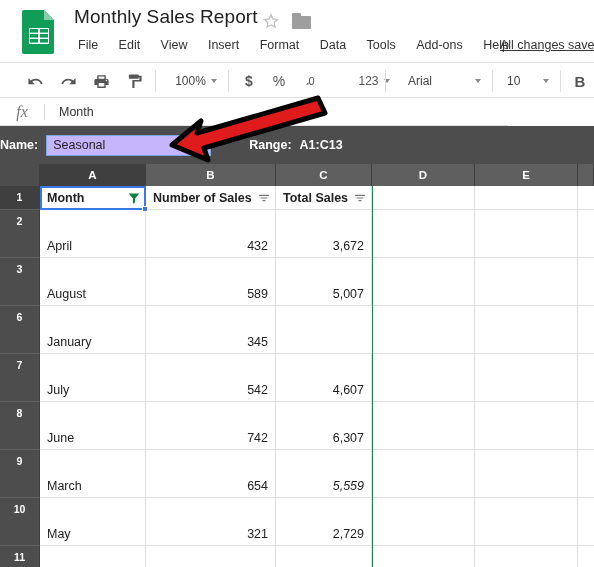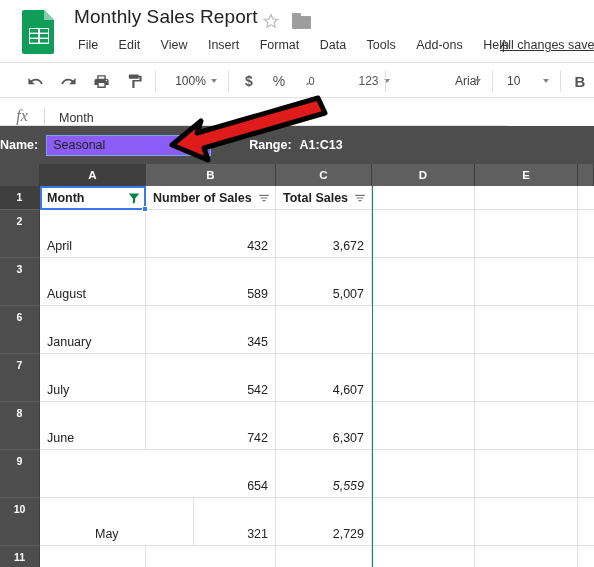--- a/index.html
+++ b/index.html
@@ -56,37 +56,37 @@
   .font-name { font-size: 12px; color: #444; }
   .font-size { font-size: 12px; color: #444; }
   .bold-btn { font-size: 15px; font-weight: bold; color: #555; }
   .dec-ico { position: relative; font-size: 11px; color: #555; }
   .dec-ico .arw { position: absolute; left: 50%; transform: translateX(-50%); top: 11px; font-size: 10px; line-height: 8px; }
 
   
   .formulabar {
     position: absolute; left: 0; top: 98px; width: 508px; height: 28px;
     background: #fff; border-bottom: 1px solid #e0e0e0;
-    display: flex; align-items: flex-end;
+    display: flex; align-items: center;
   }
   .fx { width: 44px; text-align: center; font-family: "Liberation Serif", serif;
         font-style: italic; font-size: 16px; color: #777; }
   .fx-div { width: 1px; height: 16px; background: #d8d8d8; }
   .formula-val { margin-left: 14px; font-size: 12.5px; color: #333; }
 
   
   .namebar {
     position: absolute; left: 0; top: 126px; width: 594px; height: 38px;
     background: #4d4d4d;
     display: flex; align-items: center;
   }
   .name-label { font-size: 12.5px; font-weight: bold; color: #fff; }
   .name-input {
     margin-left: 8px; width: 165px; height: 21px;
-    background: #8b5cf6; border: 1px solid #7ba7e0;
+    background: #c4b5fd; border: 1px solid #7ba7e0;
     font-size: 12.5px; color: #222; padding: 0 6px;
     display: flex; align-items: center;
   }
   .range-label { margin-left: 38px; font-size: 12.5px; font-weight: bold; color: #fff; }
   .range-val { margin-left: 8px; font-size: 12.5px; font-weight: bold; color: #fff; }
 
   
   .grid { position: absolute; left: 0; top: 164px; width: 594px; height: 403px; overflow: hidden; background: #fff; }
   .colhead-row { position: absolute; left: 0; top: 0; width: 594px; height: 22px; background: #5f5f5f; }
   .corner { position: absolute; left: 0; top: 0; width: 40px; height: 22px; background: #4d4d4d; border-right: 1px solid #3f3f3f; }
@@ -222,21 +222,21 @@
       <span>.00</span>
       <span class="arw">→</span>
     </div>
     <div class="tb-item" style="left:356px; width:36px; font-size:12px;">
       <span>123</span>
       <span class="caret"></span>
     </div>
 
     <div class="tb-sep" style="left:385px;"></div>
 
-    <div class="tb-item font-name" style="left:379px; width:100px; justify-content:flex-end; padding-left:8px;">
+    <div class="tb-item font-name" style="left:400px; width:100px; justify-content:flex-start; padding-left:8px;">
       <span>Arial</span>
     </div>
     <div class="tb-item" style="left:466px; width:24px;">
       <span class="caret" style="margin-left:0"></span>
     </div>
 
     <div class="tb-sep" style="left:492px;"></div>
 
     <div class="tb-item font-size" style="left:500px; width:34px; justify-content:flex-start; padding-left:7px;">
       <span>10</span>
@@ -348,29 +348,30 @@
     <div class="rowband" style="top:238px; height:48px;">
       <div class="cell txt" style="left:0px;   width:106px;">June</div>
       <div class="cell num" style="left:106px; width:130px;">742</div>
       <div class="cell num" style="left:236px; width:96px;">6,307</div>
       <div class="cell" style="left:332px; width:103px;"></div>
       <div class="cell" style="left:435px; width:103px;"></div>
     </div>
 
     <div class="rowhead" style="top:286px; height:48px;">9</div>
     <div class="rowband" style="top:286px; height:48px;">
+      <div class="cell txt" style="left:0px;   width:106px;">March</div>
       <div class="cell num" style="left:106px; width:130px;">654</div>
       <div class="cell num" style="left:236px; width:96px;font-style:italic;">5,559</div>
       <div class="cell" style="left:332px; width:103px;"></div>
       <div class="cell" style="left:435px; width:103px;"></div>
     </div>
 
     <div class="rowhead" style="top:334px; height:48px;">10</div>
     <div class="rowband" style="top:334px; height:48px;">
-      <div class="cell txt" style="left:0px;   width:106px;margin-left:48px;">May</div>
+      <div class="cell txt" style="left:0px;   width:106px;">May</div>
       <div class="cell num" style="left:106px; width:130px;">321</div>
       <div class="cell num" style="left:236px; width:96px;">2,729</div>
       <div class="cell" style="left:332px; width:103px;"></div>
       <div class="cell" style="left:435px; width:103px;"></div>
     </div>
 
     <div class="rowhead" style="top:382px; height:48px;">11</div>
     <div class="rowband" style="top:382px; height:48px;">
       <div class="cell txt" style="left:0px;   width:106px;">November</div>
       <div class="cell num" style="left:106px; width:130px;">799</div>

